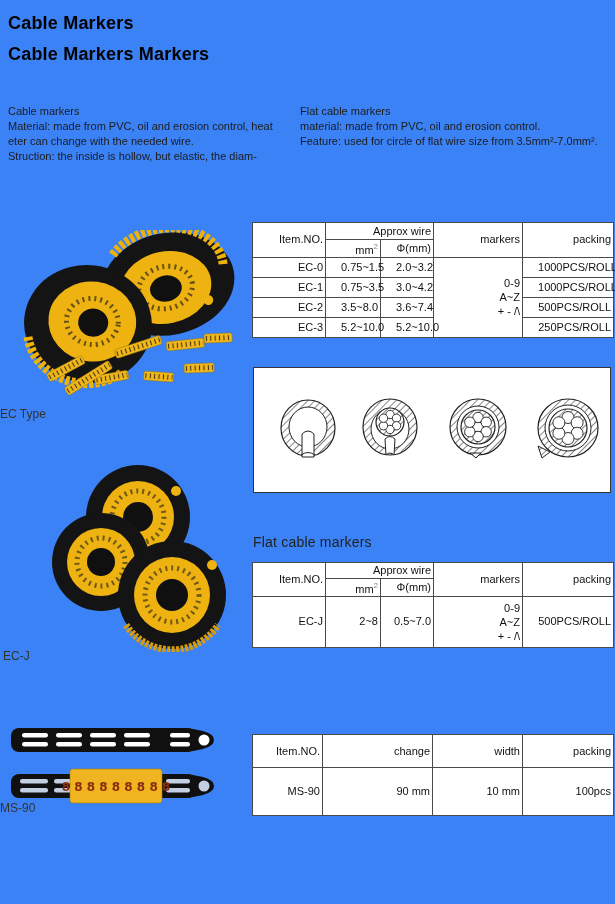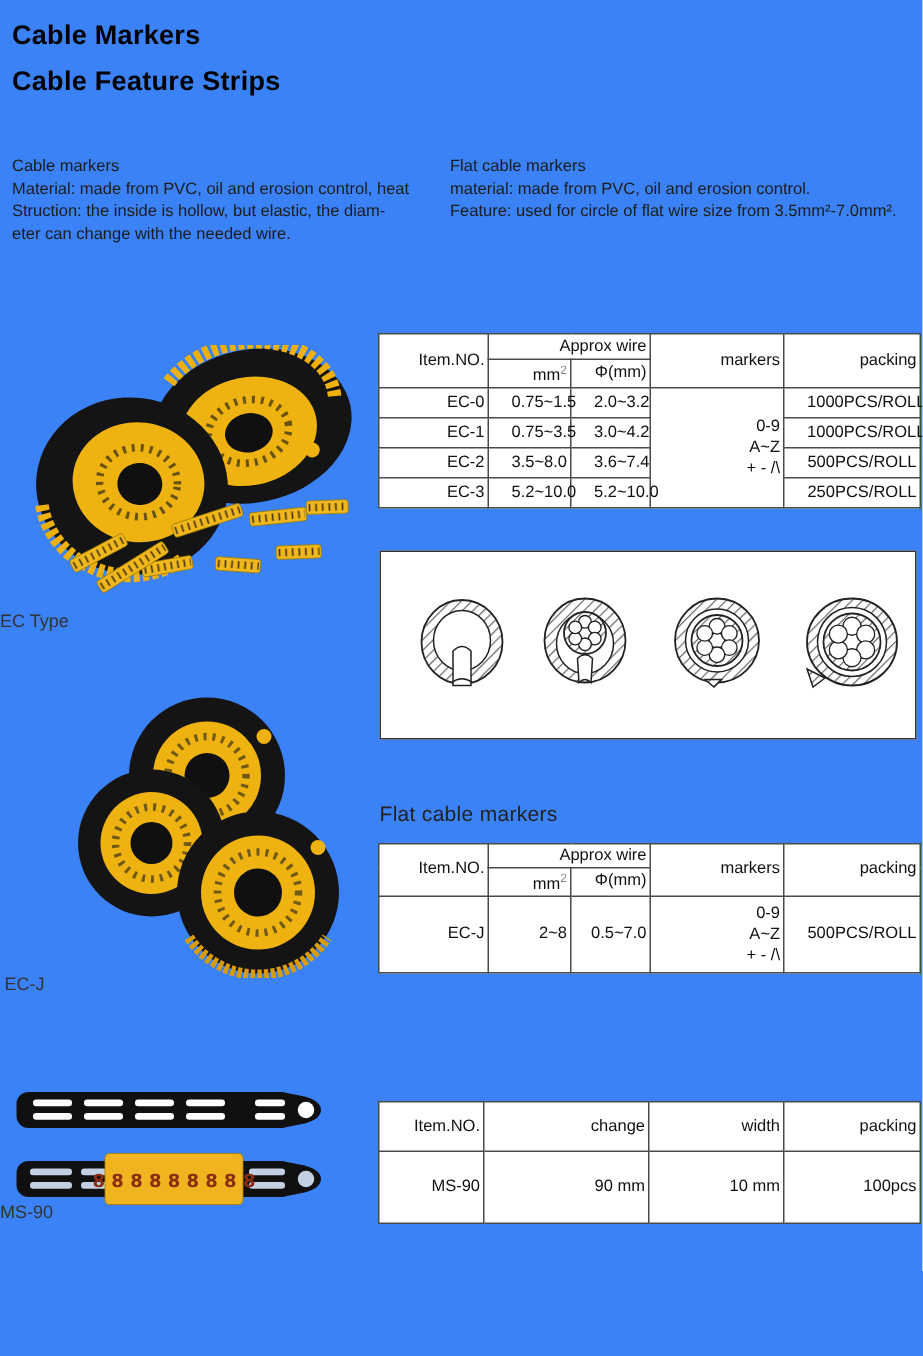--- a/index.html
+++ b/index.html
@@ -40,28 +40,28 @@
   .photo { position:absolute; }
   .cross-box { position:absolute; left:253px; top:367px; width:358px; height:126px; border:1px solid #333; background:#fff; box-sizing:border-box; }
 </style>
 </head>
 <body>
 
 <div class="page">
 
   <div class="title-block">
     <div>Cable Markers</div>
-    <div>Cable Feature Strips</div>
+    <div>Cable Markers Markers</div>
   </div>
 
   <div class="intro intro-left">
     <div>Cable markers</div>
     <div>Material: made from PVC, oil and erosion control, heat</div>
+    <div>eter can change with the needed wire.</div>
     <div>Struction: the inside is hollow, but elastic, the diam-</div>
-    <div>eter can change with the needed wire.</div>
   </div>
   <div class="intro intro-right">
     <div>Flat cable markers</div>
     <div>material: made from PVC, oil and erosion control.</div>
     <div>Feature: used for circle of flat wire size from 3.5mm²-7.0mm².</div>
   </div>
 
   <table class="spec t1">
     <colgroup>
         <col style="width:73px">

